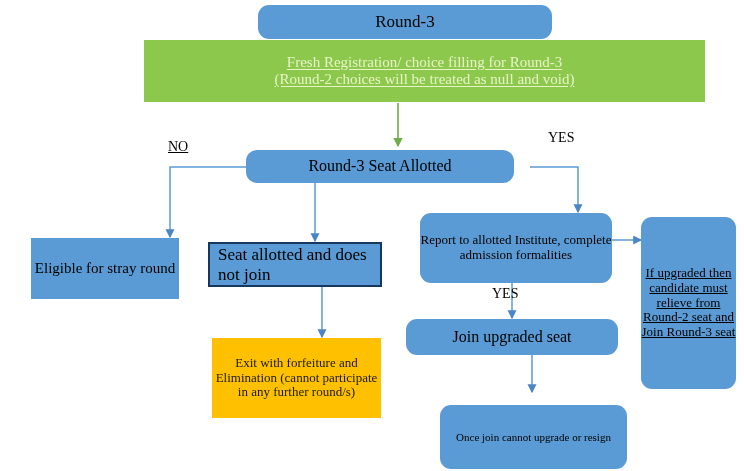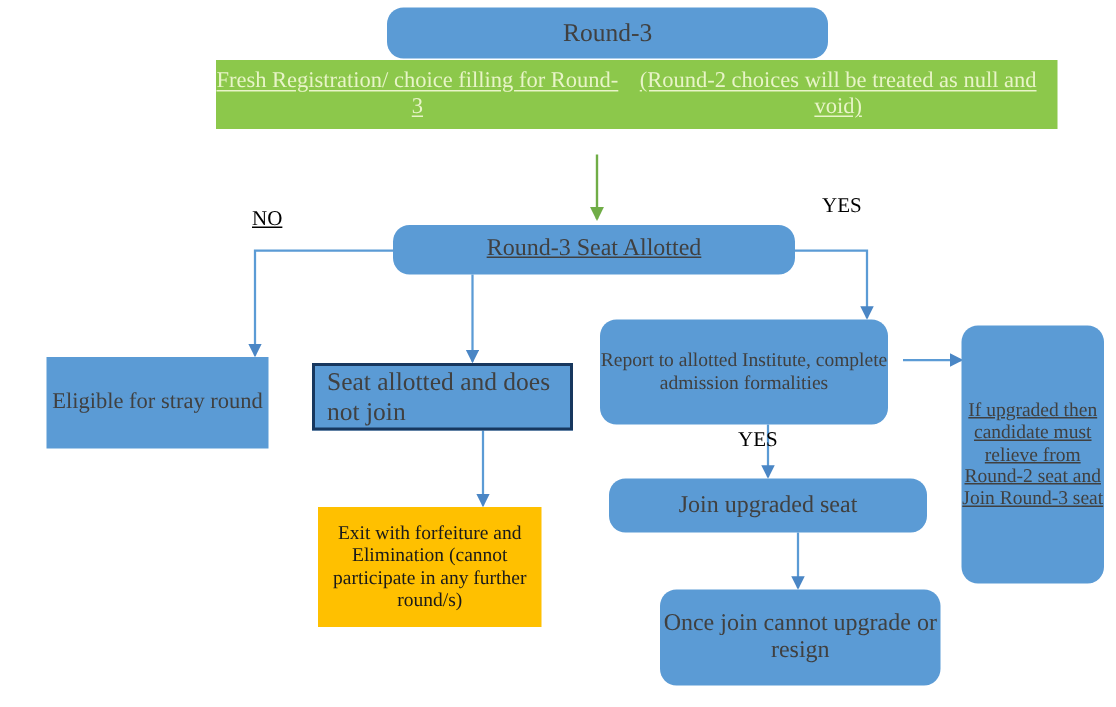--- a/index.html
+++ b/index.html
@@ -22,21 +22,21 @@
     display: flex;
     align-items: center;
     justify-content: center;
     text-align: center;
     box-sizing: border-box;
     line-height: 1.15;
     white-space: pre-line;
   }
   .blue {
     background: #5b9bd5;
-    color: #404040;
+    color: #000000;
   }
   .rounded {
     border-radius: 11px;
   }
   .green {
     background: #8cc84b;
     color: #e8f4c8;
     text-decoration: underline;
     text-underline-offset: 2px;
   }
@@ -105,40 +105,40 @@
 
     <path d="M512,283 L512,318" stroke="#5b9bd5" stroke-width="1.5" fill="none" marker-end="url(#arrBlue)"></path>
 
     <path d="M532,355 L532,392" stroke="#5b9bd5" stroke-width="1.5" fill="none" marker-end="url(#arrBlue)"></path>
   </svg>
 
   <div class="topcrumb"></div>
 
   <div class="node blue rounded" style="left:258px; top:5px; width:294px; height:34px; font-size:17px;">Round-3</div>
 
-  <div class="node green" style="left:144px; top:40px; width:561px; height:46px; font-size:15px; flex-direction:row;">
+  <div class="node green" style="left:144px; top:40px; width:561px; height:62px; font-size:15px; flex-direction:column;">
     <span>Fresh Registration/ choice filling for Round-3</span>
     <span>(Round-2 choices will be treated as null and void)</span>
   </div>
 
   <div class="edge-label" style="left:168px; top:139px;text-decoration:underline;">NO</div>
 
   <div class="edge-label" style="left:548px; top:130px;">YES</div>
 
-  <div class="node blue rounded" style="left:262px; top:150px; width:268px; height:33px; font-size:16px;text-decoration:underline;">Round-3 Seat Allotted</div>
+  <div class="node blue rounded" style="left:246px; top:150px; width:268px; height:33px; font-size:16px;">Round-3 Seat Allotted</div>
 
   <div class="node blue" style="left:31px; top:238px; width:148px; height:61px; font-size:15px;">Eligible for stray round</div>
 
   <div class="node blue bordered left-align" style="left:208px; top:242px; width:174px; height:45px; font-size:17px; padding-left:8px;">Seat allotted and does not join</div>
 
-  <div class="node yellow" style="left:212px; top:338px; width:149px; height:80px; font-size:13px;">Exit with forfeiture and Elimination (cannot participate in any further round/s)</div>
+  <div class="node yellow" style="left:212px; top:338px; width:169px; height:80px; font-size:13px;">Exit with forfeiture and Elimination (cannot participate in any further round/s)</div>
 
-  <div class="node blue rounded" style="left:400px; top:213px; width:192px; height:70px; font-size:13px;">Report to allotted Institute, complete admission formalities</div>
+  <div class="node blue rounded" style="left:420px; top:213px; width:192px; height:70px; font-size:13px;">Report to allotted Institute, complete admission formalities</div>
 
   <div class="edge-label" style="left:492px; top:286px;">YES</div>
 
   <div class="node blue rounded" style="left:641px; top:217px; width:95px; height:172px; font-size:13px;text-decoration:underline;">If upgraded then candidate must relieve from Round-2 seat and Join Round-3 seat</div>
 
   <div class="node blue rounded" style="left:406px; top:319px; width:212px; height:36px; font-size:16px;">Join upgraded seat</div>
 
-  <div class="node blue rounded" style="left:440px; top:393px; width:187px; height:64px; font-size:16px;">Once join cannot upgrade or resign</div>
+  <div class="node blue rounded" style="left:440px; top:405px; width:187px; height:64px; font-size:11px;">Once join cannot upgrade or resign</div>
 
 </div>
 
 </body></html>

